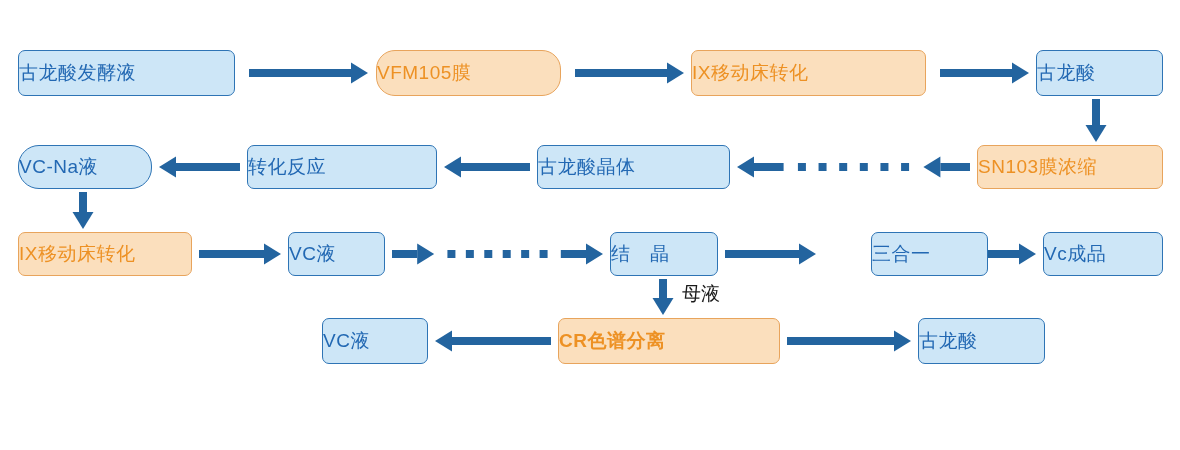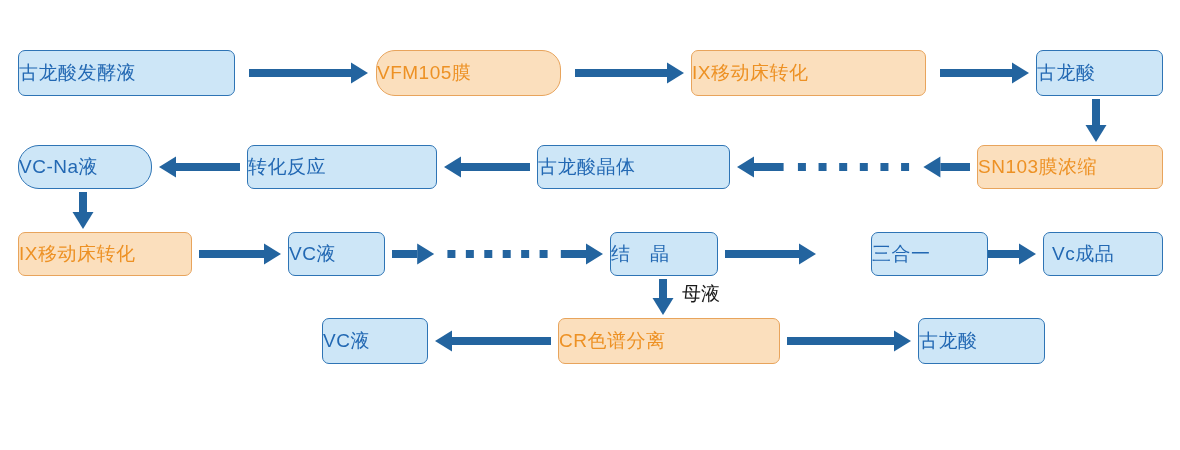--- a/index.html
+++ b/index.html
@@ -173,27 +173,27 @@
       </div>
       <div class="node blue" style="left: 288px; top: 232px; width: 97px; height: 44px;">
         <span>VC液</span>
       </div>
       <div class="node blue" style="left: 610px; top: 232px; width: 108px; height: 44px;">
         <span>结　晶</span>
       </div>
       <div class="node blue" style="left: 823px; top: 232px; width: 117px; height: 44px; margin-left: 48px;">
         <span>三合一</span>
       </div>
-      <div class="node blue" style="left: 1043px; top: 232px; width: 120px; height: 44px; padding-left: 8px;">
+      <div class="node blue" style="left: 1043px; top: 232px; width: 120px; height: 44px;">
         <span>Vc成品</span>
       </div>
       <div class="node blue" style="left: 322px; top: 318px; width: 106px; height: 46px;">
         <span>VC液</span>
       </div>
-      <div class="node orange" style="left: 558px; top: 318px; width: 222px; height: 46px;">
+      <div class="node orange" style="left: 558px; top: 318px; width: 222px; height: 46px; font-weight: bold;">
         <span>CR色谱分离</span>
       </div>
       <div class="node blue" style="left: 918px; top: 318px; width: 127px; height: 46px;">
         <span>古龙酸</span>
       </div>
     </div>
   <div id="label-layer">
       <div class="edge-label" style="left: 682px; top: 281px;">母液</div>
     </div>
 

